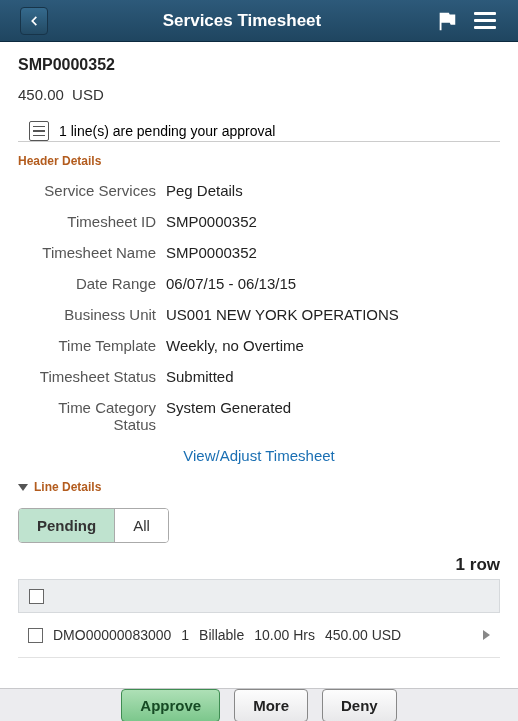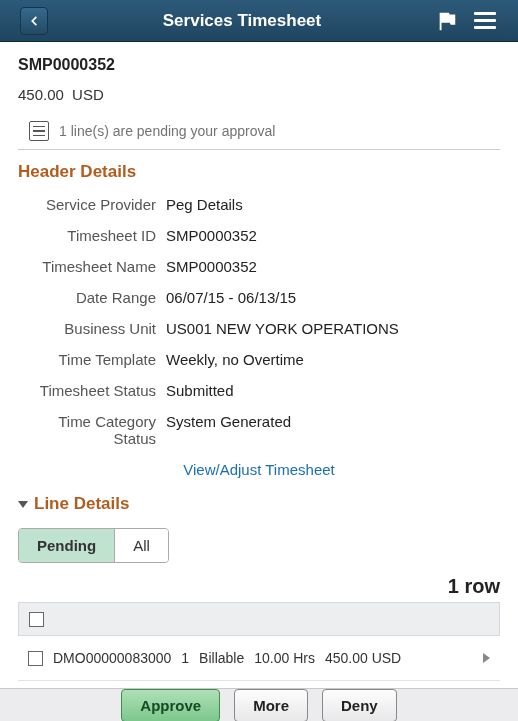--- a/index.html
+++ b/index.html
@@ -39,32 +39,32 @@
     color:#fff;
   }
   .flag-icon { width:22px;height:22px;fill:#fff;margin-right:14px;cursor:pointer;}
   .menu-icon { display:flex;flex-direction:column;gap:4px;cursor:pointer;padding:2px;}
   .menu-icon span{display:block;width:22px;height:3px;background:#fff;border-radius:1px;}
   .content { padding: 14px 18px 80px 18px; }
   .doc-id { font-weight:bold; font-size:16px; color:#222; margin-bottom:12px;}
   .amount-line { font-size:15px; margin-bottom:18px; color:#333;}
   .amount-line .amt { margin-right:4px;}
   .pending-bar {
-    display:flex; align-items:center; gap:10px; font-size:14px; color:#737373;
-    margin-bottom:8px;
+    display:flex; align-items:center; gap:10px; font-size:14px; color:#000000;
+    margin-bottom:0;
     padding-left:11px;
   }
   .pending-bar .list-icon {
     width:20px;height:20px;border:1.5px solid #555;border-radius:2px;
     display:flex;flex-direction:column;justify-content:center;gap:3px;padding:3px;
   }
   .pending-bar .list-icon span{height:1.5px;background:#555;display:block;}
   .hr { border:none;border-top:1px solid #ccc;margin:0 0 12px 0;}
   .sect-title {
-    color:#b35c1e; font-weight:bold; font-size:17px; margin:10px 0 14px 0;
+    color:#b35c1e; font-weight:bold; font-size:12px; margin:10px 0 14px 0;
   }
   .sect-title.collapsible { display:flex;align-items:center;gap:6px;cursor:pointer;}
   .sect-title .tri {
     width:0;height:0;border-left:5px solid transparent;border-right:5px solid transparent;
     border-top:7px solid #555;
   }
   .details-row {
     display:flex; margin-bottom:14px; font-size:15px;
   }
   .details-label {
@@ -78,21 +78,21 @@
     width:fit-content; margin:8px 0 12px 0;
   }
   .filter-tabs .tab {
     padding:8px 18px; font-size:15px; cursor:pointer; background:#fff; color:#333;
   }
   .filter-tabs .tab.active {
     background:#bfe3cf; font-weight:bold;
     border-right:1px solid #aaa;
   }
   .filter-tabs .tab:not(:last-child){border-right:1px solid #aaa;}
-  .row-count { text-align:right; font-weight:bold; font-size:20px; margin-bottom:4px; color:#222;}
+  .row-count { text-align:right; font-weight:bold; font-size:17px; margin-bottom:4px; color:#222;}
   .table-head {
     background:#eceef0; border:1px solid #d6d9dc; height:34px;
     display:flex; align-items:center; padding:0 10px;
   }
   .checkbox {
     width:15px;height:15px;border:1.5px solid #666;background:#fff;cursor:pointer;
   }
   .table-row {
     display:flex; align-items:center; padding:14px 10px; border-bottom:1px solid #e2e2e2;
     font-size:14px; color:#333; gap:10px;
@@ -153,21 +153,21 @@
         <span></span>
     </div>
     <span>1 line(s) are pending your approval</span>
   </div>
 
   <hr class="hr">
 
   <div class="sect-title">Header Details</div>
 
   <div class="details-row">
-    <div class="details-label">Service Provider</div>
+    <div class="details-label">Service Services</div>
     <div class="details-value">Peg Details</div>
   </div>
   <div class="details-row">
     <div class="details-label">Timesheet ID</div>
     <div class="details-value">SMP0000352</div>
   </div>
   <div class="details-row">
     <div class="details-label">Timesheet Name</div>
     <div class="details-value">SMP0000352</div>
   </div>

